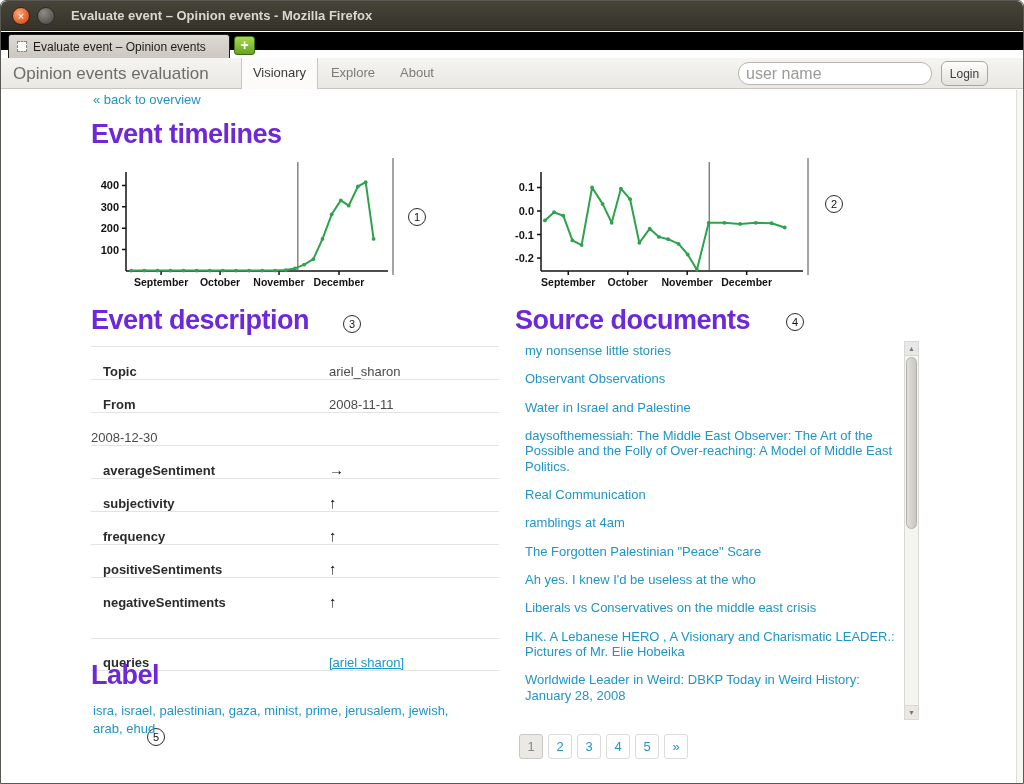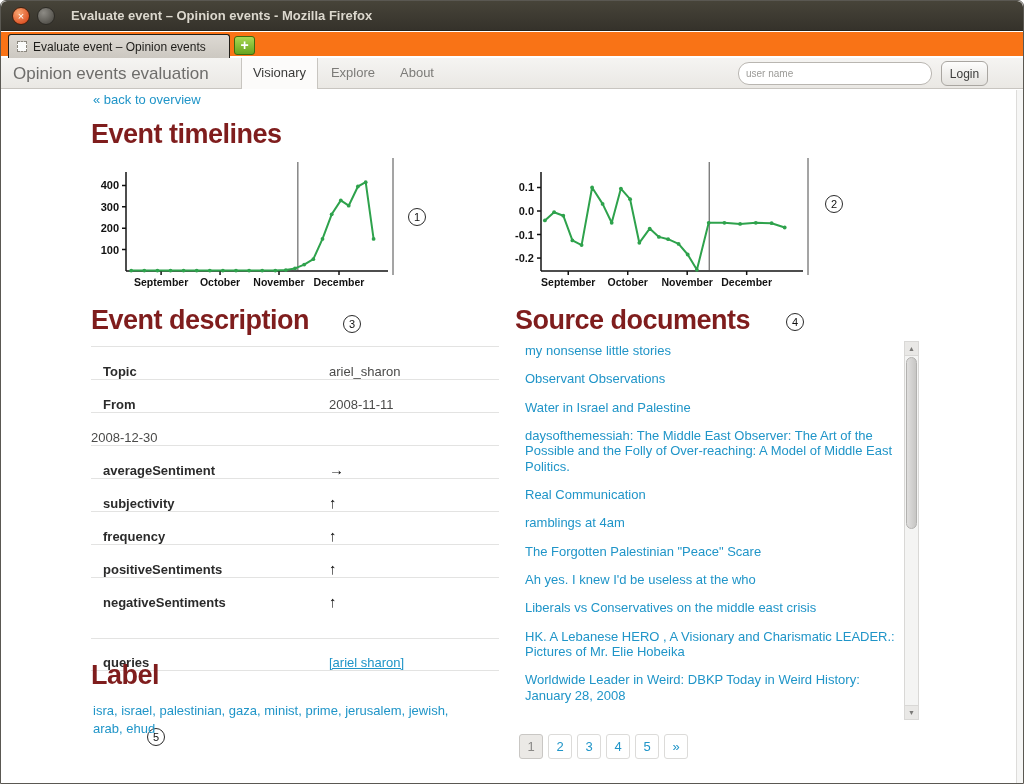--- a/index.html
+++ b/index.html
@@ -8,54 +8,54 @@
 
   
   .titlebar { position:absolute; left:0; top:0; width:100%; height:30px;
     background:linear-gradient(#474439,#35322b); border-radius:6px 6px 0 0; border-bottom:1px solid #242219; }
   .win-title { position:absolute; left:70px; top:7px; color:#dcd8ce; font-size:13px; font-weight:bold; white-space:nowrap; }
   .winbtn { position:absolute; top:6px; width:18px; height:18px; border-radius:50%; text-align:center; }
   .btn-close { left:11px; background:radial-gradient(circle at 35% 30%, #f9a571, #dd5427 75%); border:1px solid #40210f; color:#fff; font-size:11px; line-height:16px; }
   .btn-min { left:36px; background:radial-gradient(circle at 35% 30%, #8d8b85, #55534d 75%); border:1px solid #2c2a25; color:#ddd; font-size:10px; line-height:15px; }
 
   
-  .tabstrip { position:absolute; left:0; top:31px; width:100%; height:24px; background:#f97316; }
+  .tabstrip { position:absolute; left:0; top:31px; width:100%; height:18px; background:#000000; }
   .fftab { position:absolute; left:7px; top:2px; width:222px; height:24px;
     background:linear-gradient(#ddd9d3,#ccc8c1); border:1px solid #211f1a; border-bottom:none;
     border-radius:3px 3px 0 0; display:flex; align-items:center; gap:6px; padding:0 8px; }
   .tab-favicon { width:10px; height:11px; border:1px dashed #8b877e; background:#fbfbfa; flex:0 0 auto; }
   .fftab-label { font-size:12px; color:#1e1d1a; white-space:nowrap; overflow:hidden; }
   .newtab-btn { position:absolute; left:233px; top:4px; width:21px; height:19px;
     background:linear-gradient(#a8d852,#67a41f); border:1px solid #3c6b10; border-radius:3px;
     color:#fff; font-weight:bold; font-size:14px; line-height:17px; text-align:center; }
 
   
   .appheader { position:absolute; left:0; top:57px; width:100%; height:31px;
     background:linear-gradient(#f5f4f2,#eae8e4); border-bottom:1px solid #c8c5c0; }
   .app-title { position:absolute; left:12px; top:6px; font-size:17px; color:#6e6d6b; }
   .nav-tab { position:absolute; top:0; height:31px; line-height:30px; text-align:center; font-size:13px; color:#7c7b78; cursor:default; }
   .nav-tab.active { background:#fcfbfa; border-left:1px solid #c8c5c0; border-right:1px solid #c8c5c0; color:#3b3b3a; }
   .nav-evaluate { left:240px; width:77px; }
   .nav-explore  { left:320px; width:64px; }
   .nav-about    { left:388px; width:56px; }
   .user-input { position:absolute; left:737px; top:4px; width:194px; height:23px;
-    border:1px solid #b9b6b1; border-radius:11px; padding:0 7px; font-size:10px; color:#444;
+    border:1px solid #b9b6b1; border-radius:11px; padding:0 7px; font-size:16px; color:#444;
     font-family:"Liberation Sans",sans-serif; background:#fff; }
   .user-input::placeholder { color:#9b9a97; }
   .login-btn { position:absolute; left:940px; top:3px; width:47px; height:25px;
     background:linear-gradient(#fdfdfc,#e4e2de); border:1px solid #a9a6a1; border-radius:6px;
     font-size:12px; color:#3c3c3b; font-family:"Liberation Sans",sans-serif; }
 
   .content-scroll-edge { position:absolute; right:0; top:89px; width:7px; height:695px;
     background:#f6f6f5; border-left:1px solid #dddcda; }
 
   
   .back-link { position:absolute; left:92px; top:91px; font-size:13px; text-decoration:none; }
   a, .linkc { color:#2095c8; }
-  h2.pgh { position:absolute; margin:0; font-size:27px; font-weight:bold; color:#7f1d1d; letter-spacing:-0.5px; }
+  h2.pgh { position:absolute; margin:0; font-size:27px; font-weight:bold; color:#6d28d9; letter-spacing:-0.5px; }
   .h-timelines   { left:90px;  top:118px; }
   .h-description { left:90px;  top:304px; }
   .h-source      { left:514px; top:304px; }
   .h-label       { left:90px;  top:659px; }
 
   .chart { position:absolute; }
   .chart1 { left:95px;  top:155px; }
   .chart2 { left:510px; top:155px; }
   .chart text { font-family:"Liberation Sans",sans-serif; }
 

